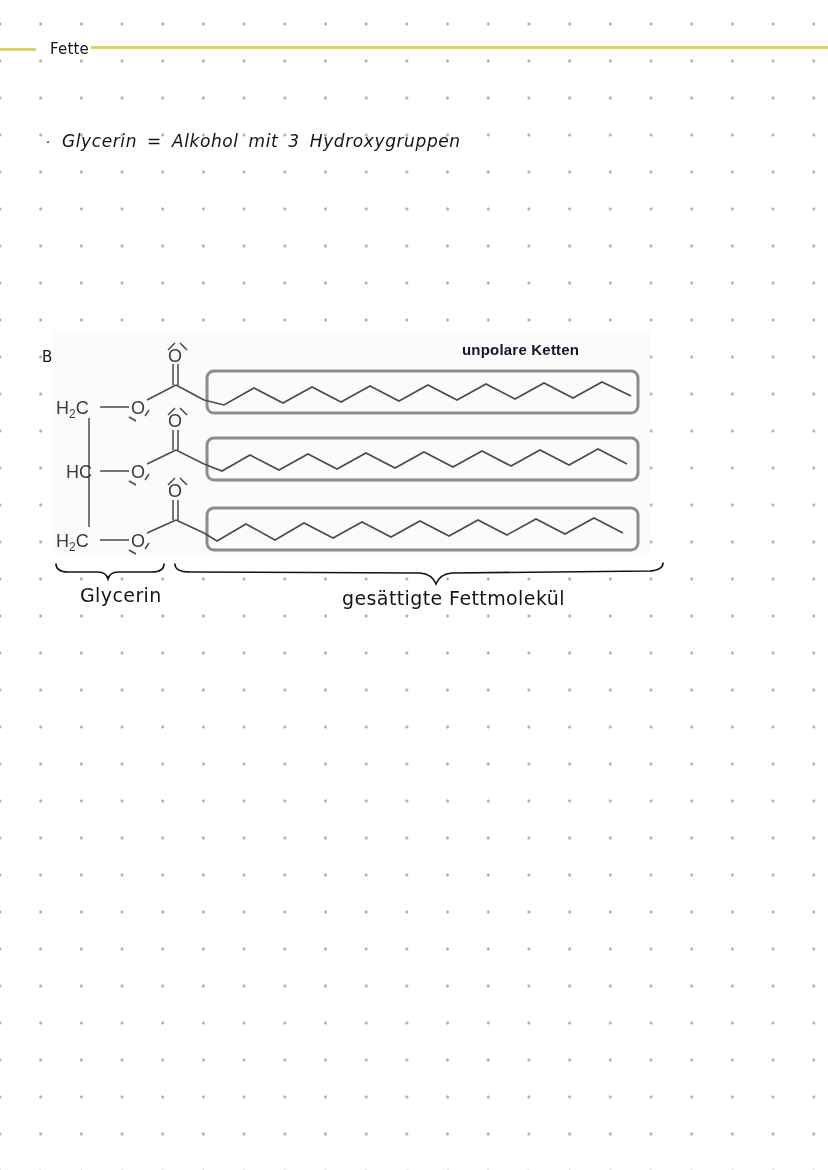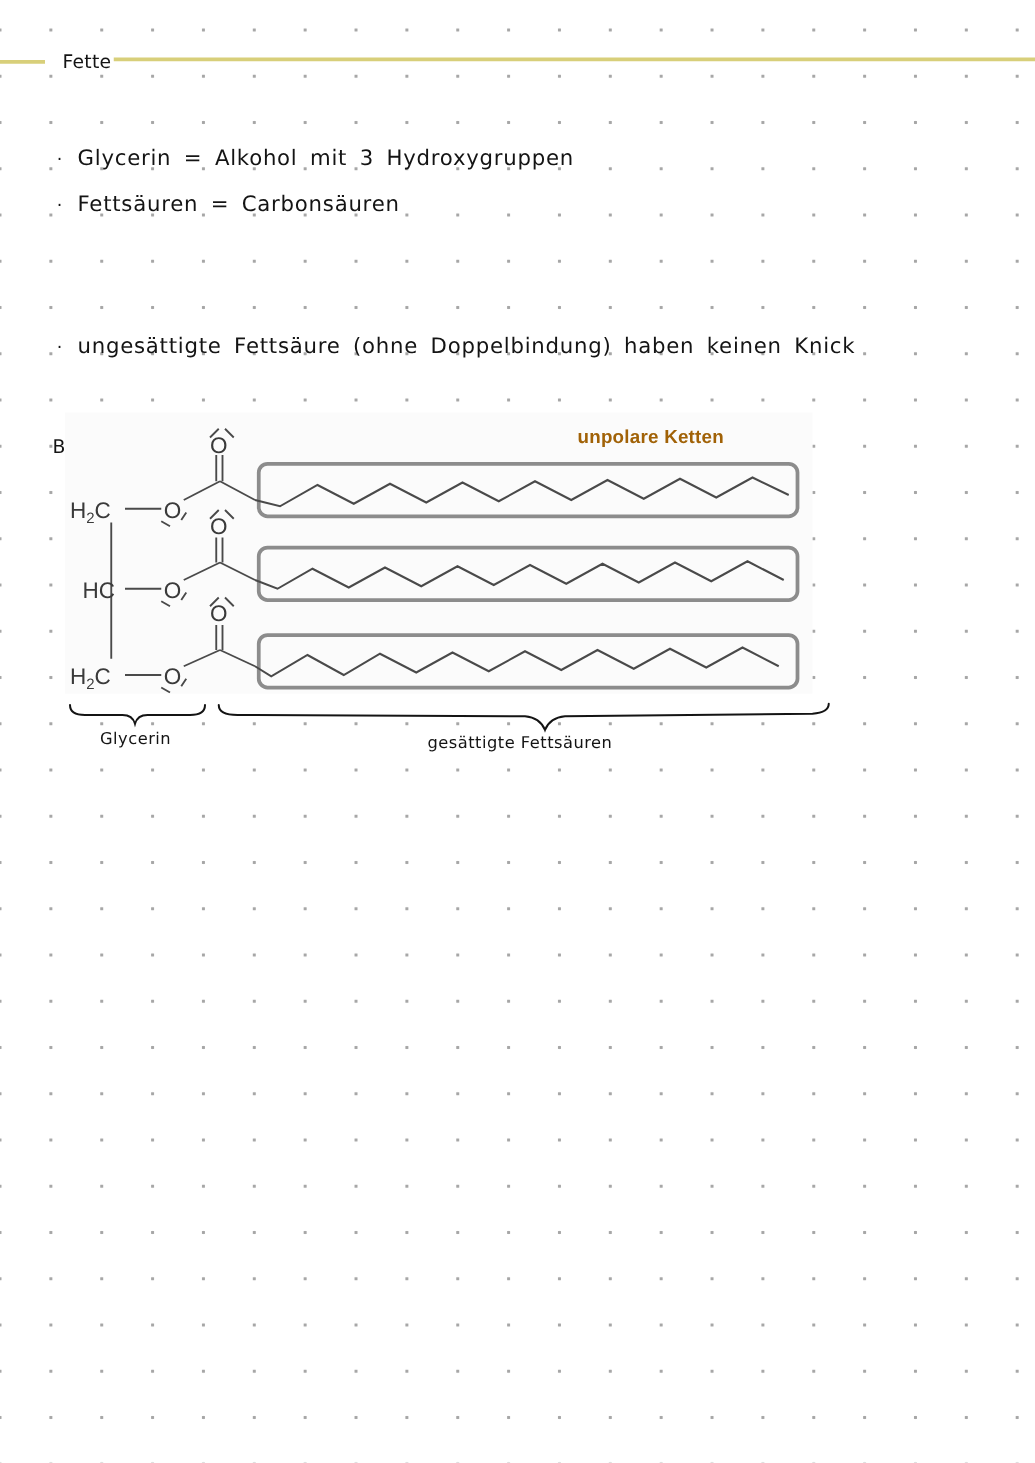--- a/index.html
+++ b/index.html
@@ -66,50 +66,42 @@
   .diagram svg {
     position: absolute;
     left: 0; top: 0;
   }
   .diagram-label {
     position: absolute;
     left: 410px; top: 11px;
     font-family: "Liberation Sans", sans-serif;
     font-weight: bold;
     font-size: 15px;
-    color: #a16207;
+    color: #0f172a;
     letter-spacing: 0.2px;
   }
   .brace-label {
     position: absolute;
-    font-size: 13px;
+    font-size: 19px;
     letter-spacing: 0.4px;
     white-space: nowrap;
   }
 </style>
 </head>
 <body>
 
 <div class="page">
 
   <div class="title-rule-left"></div>
   <div class="title-rule-right"></div>
   <div class="title">Fette</div>
 
-  <div class="note-line" style="left:44px; top:117px;">
+  <div class="note-line" style="left:44px; top:131px;font-style:italic;">
     <span class="bullet">·</span>
     <span>Glycerin = Alkohol mit 3 Hydroxygruppen</span>
-  </div>
-  <div class="note-line" style="left:44px; top:154px;">
-    <span class="bullet">·</span>
-    <span>Fettsäuren = Carbonsäuren</span>
-  </div>
-  <div class="note-line" style="left:44px; top:267px;">
-    <span class="bullet">·</span>
-    <span>ungesättigte Fettsäure (ohne Doppelbindung) haben keinen Knick</span>
   </div>
   <div class="note-line" style="left:42px; top:302px; font-size:15px;margin-top:46px;">
     <span>Bsp.</span>
   </div>
 
   <div class="diagram">
     <svg width="598" height="225" viewBox="0 0 598 225">
       <g fill="none" stroke="#4a4a4a" stroke-width="1.5" stroke-linejoin="miter">
 
         <line x1="37" y1="88" x2="37" y2="197"></line>
@@ -169,15 +161,15 @@
     <div class="diagram-label">unpolare Ketten</div>
   </div>
 
   <svg style="position:absolute; left:50px; top:560px;" width="620" height="30" viewBox="0 0 620 30">
     <g fill="none" stroke="#141414" stroke-width="1.6" stroke-linecap="round">
       <path d="M6 4 Q6 12 18 12 L48 12 Q56 12 58 19 Q60 12 68 12 L102 12 Q114 12 114 4"></path>
       <path d="M125 4 Q125 12 140 12 L370 13 Q382 14 386 24 Q390 14 402 13 L600 11 Q613 10 613 3"></path>
     </g>
   </svg>
   <div class="brace-label" style="left:80px; top:584px;">Glycerin</div>
-  <div class="brace-label" style="left:342px; top:587px;">gesättigte Fettsäuren</div>
+  <div class="brace-label" style="left:342px; top:587px;">gesättigte Fettmolekül</div>
 
 </div>
 
 </body></html>

